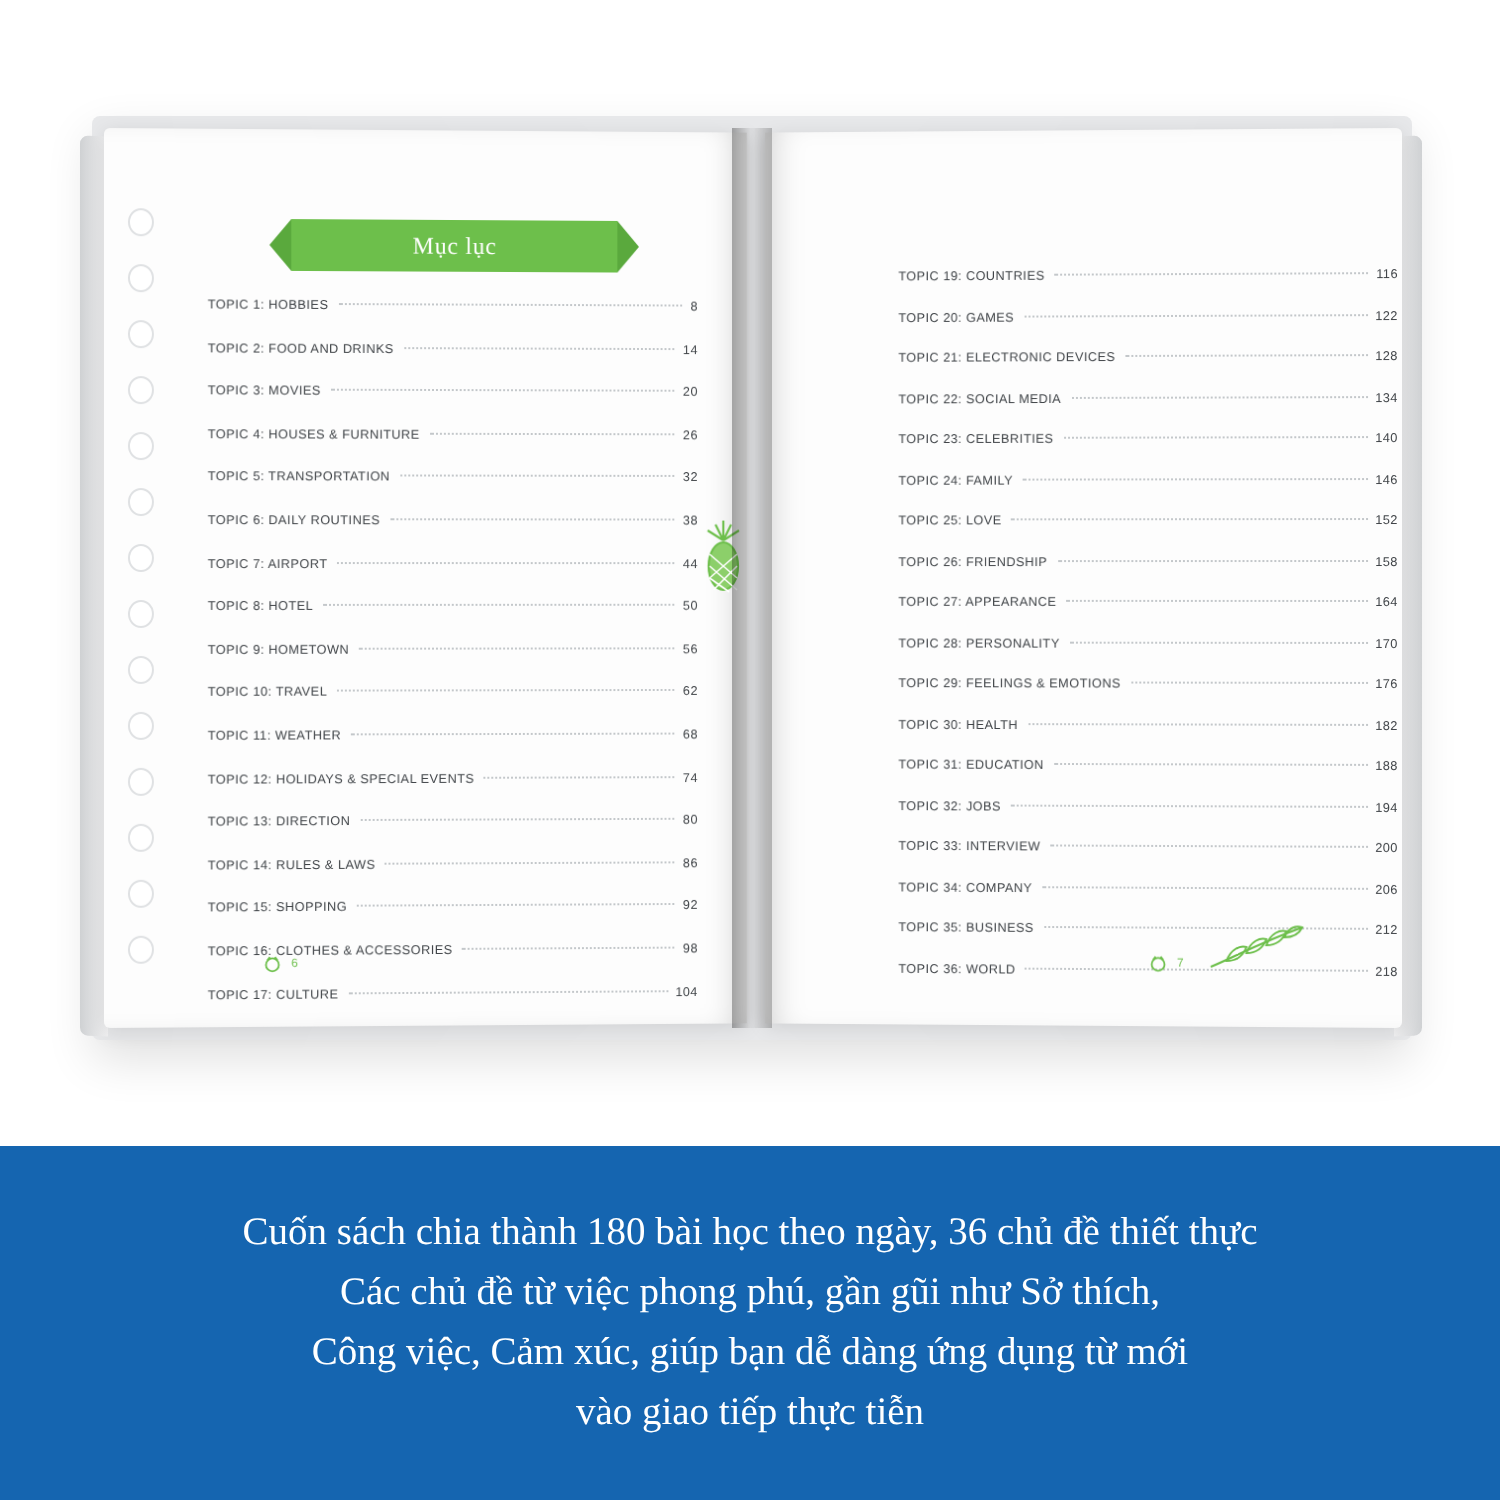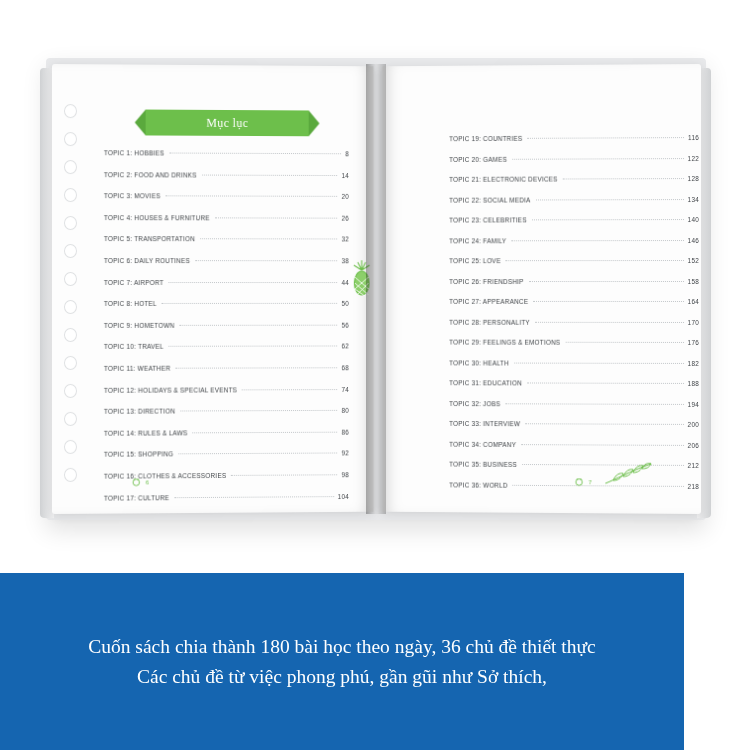--- a/index.html
+++ b/index.html
@@ -253,21 +253,21 @@
     top: 398px;
     width: 54px;
     height: 26px;
   }
 
   
   .banner {
     position: absolute;
     left: 0;
     top: 573px;
-    width: 684px;
+    width: 750px;
     height: 177px;
     background: #1565b0;
     color: #ffffff;
     display: flex;
     flex-direction: column;
     align-items: center;
     justify-content: center;
     text-align: center;
     font-family: "Liberation Serif", serif;
     font-size: 19.5px;
@@ -539,15 +539,17 @@
         </div>
       </div>
 
       <div class="gutter"></div>
     </div>
   </div>
 
   <div class="banner">
     <div>Cuốn sách chia thành 180 bài học theo ngày, 36 chủ đề thiết thực</div>
     <div>Các chủ đề từ việc phong phú, gần gũi như Sở thích,</div>
+    <div>Công việc, Cảm xúc, giúp bạn dễ dàng ứng dụng từ mới</div>
+    <div>vào giao tiếp thực tiễn</div>
   </div>
 
 </div>
 
 </body></html>

